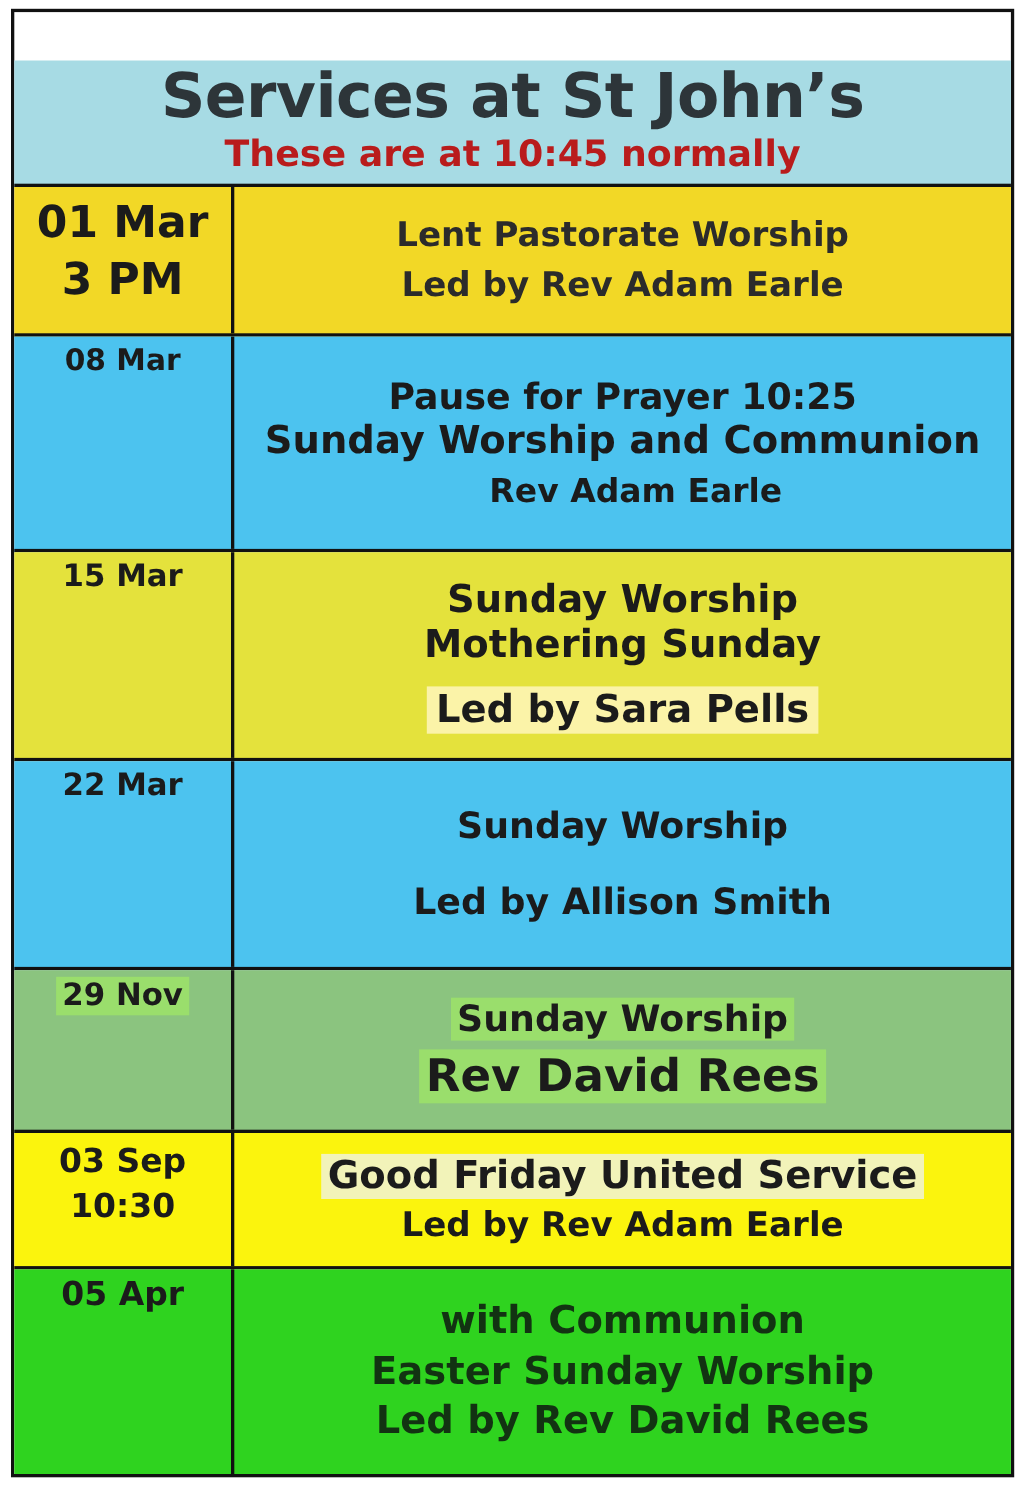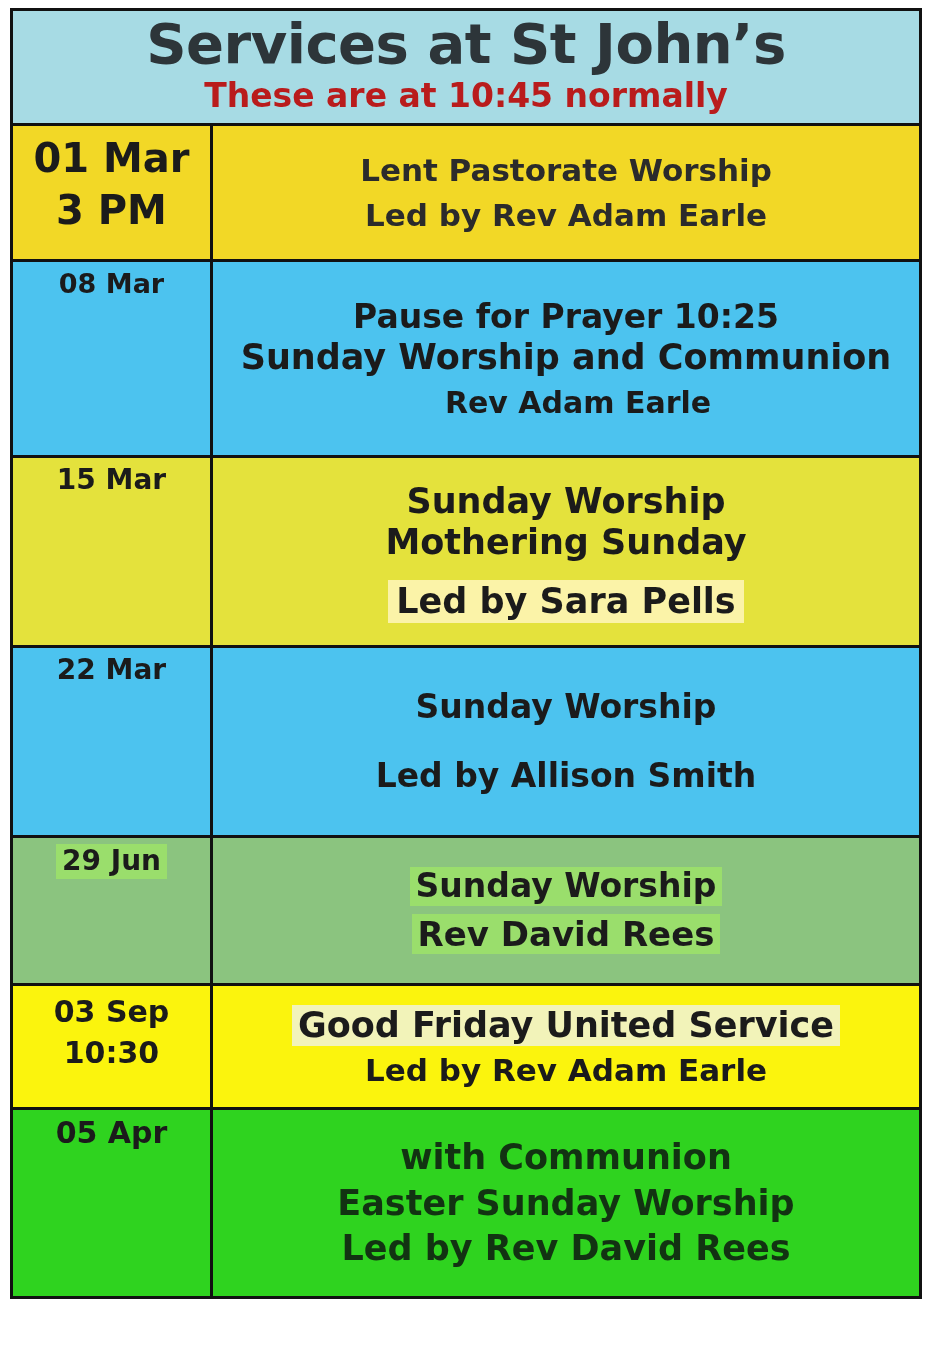--- a/index.html
+++ b/index.html
@@ -24,20 +24,21 @@
     border-left: 3px solid #111111;
     border-right: 3px solid #111111;
     border-top: 3px solid #111111;
     border-bottom: 3px solid #111111;
   }
   .header {
     background: #a7dbe4;
     border-bottom: 3px solid #111111;
     text-align: center;
     padding: 4px 0 8px 0;
+    margin-top: 44px;
   }
   .header-title {
     font-size: 56px;
     font-weight: bold;
     color: #2d3539;
     line-height: 1.05;
     letter-spacing: -0.5px;
   }
   .header-sub {
     font-size: 33px;
@@ -106,21 +107,21 @@
   
   .r4 { background: #4cc3ef; min-height: 190px; }
   .r4 .date-line { font-size: 28px; }
   .r4 .d1 { font-size: 33px; }
   .r4 .d2 { font-size: 33px; margin-top: 30px; }
 
   
   .r5 { background: #8bc47f; min-height: 148px; }
   .r5 .date-line { font-size: 28px; background: #9ade6c; padding: 1px 6px; }
   .r5 .d1 { font-size: 33px; background: #9ade6c; padding: 0 6px; }
-  .r5 .d2 { font-size: 34px; background: #9ade6c; padding: 0 6px; margin-top: 8px; }
+  .r5 .d2 { font-size: 41px; background: #9ade6c; padding: 0 6px; margin-top: 8px; }
 
   
   .r6 { background: #fbf40d; min-height: 124px; }
   .r6 .date-line { font-size: 30px; margin: 3px 0; }
   .r6 .d1 { font-size: 35px; background: #f2f3b9; padding: 0 6px; }
   .r6 .d2 { font-size: 31px; margin-top: 6px; }
 
   
   .r7 { background: #2fd31f; min-height: 186px; }
   .r7 .date-line { font-size: 30px; }
@@ -175,21 +176,21 @@
         <div class="date-line">22 Mar</div>
       </div>
       <div class="cell-desc">
         <div class="desc-line d1">Sunday Worship</div>
         <div class="desc-line d2">Led by Allison Smith</div>
       </div>
     </div>
 
     <div class="row r5">
       <div class="cell-date">
-        <div class="date-line">29 Jun</div>
+        <div class="date-line">29 Nov</div>
       </div>
       <div class="cell-desc">
         <div class="desc-line d1">Sunday Worship</div>
         <div class="desc-line d2">Rev David Rees</div>
       </div>
     </div>
 
     <div class="row r6">
       <div class="cell-date">
         <div class="date-line">03 Sep</div>

